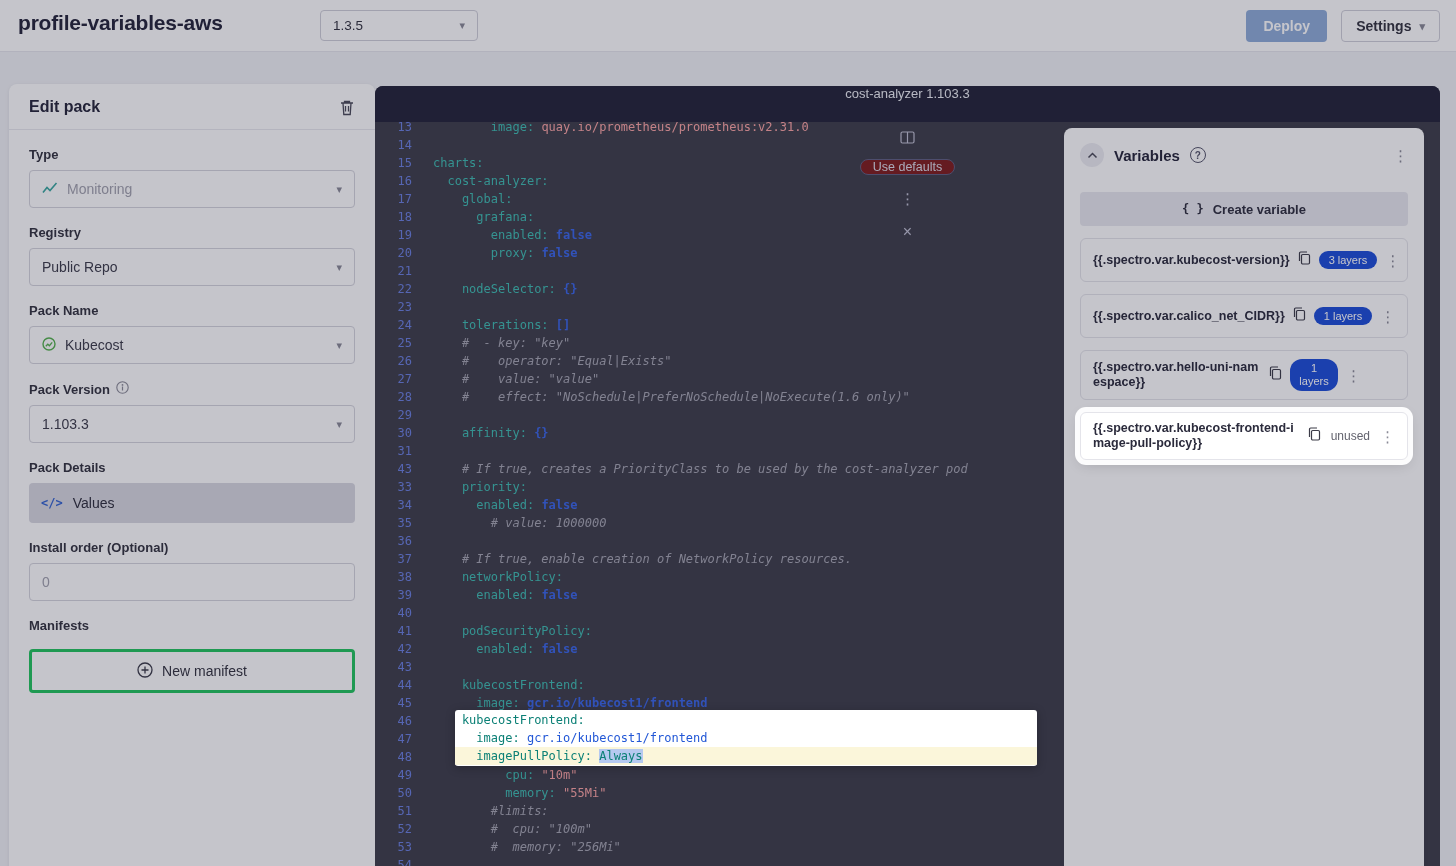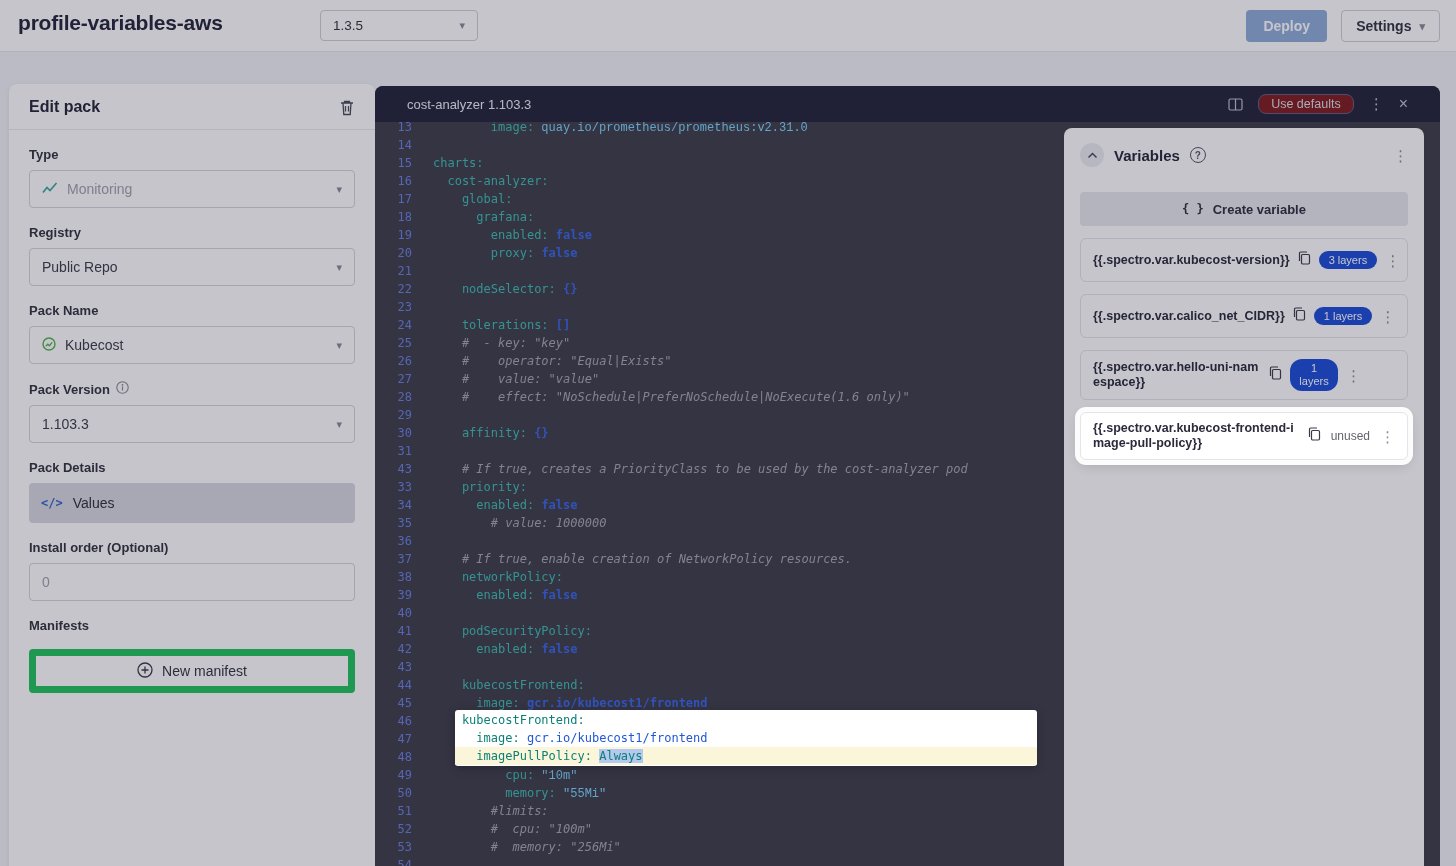--- a/index.html
+++ b/index.html
@@ -31,41 +31,41 @@
   .sel { height:38px; border:1px solid #d4d4dc; border-radius:4px; background:#fff; display:flex; align-items:center;
     gap:9px; padding:0 12px; font-size:14px; color:#3c3c4a; cursor:pointer; }
   .sel .grow { flex:1; }
   .sel.disabled { color:#a2a2ae; cursor:default; }
   .pack-details-item { height:40px; background:#d9d9e1; border-radius:4px; display:flex; align-items:center; gap:10px;
     padding:0 12px; font-size:14px; color:#2e2e3c; cursor:pointer; }
   .code-glyph { font-family:"DejaVu Sans Mono", monospace; font-size:12px; font-weight:700; color:#3464d0; }
   .num-input { width:100%; height:38px; border:1px solid #d4d4dc; border-radius:4px; padding:0 12px; font-size:14px;
     color:#3c3c4a; font-family:inherit; }
   .num-input::placeholder { color:#a2a2ae; }
-  .manifest-btn { margin-top:16px; height:44px; border:7px solid #22c55e; border-radius:4px; display:flex;
+  .manifest-btn { margin-top:16px; height:44px; border:3px solid #22c55e; border-radius:4px; display:flex;
     align-items:center; justify-content:center; gap:9px; font-size:14px; color:#33333f; cursor:pointer; background:#fff; width:100%; font-family:inherit; }
 
   
   .editor { position:absolute; left:375px; top:86px; width:1065px; height:790px; background:#3e3e4a; border-radius:8px 8px 0 0; }
-  .ed-header { height:36px; background:#232338; border-radius:8px 8px 0 0; display:flex; align-items:center; gap:15px; padding:0 32px; }
+  .ed-header { height:36px; background:#232338; border-radius:8px 8px 0 0; display:flex; align-items:center; gap:15px; padding:0 16px;flex-direction:column; }
   .ed-title { font-size:13px; color:#eceef4; }
   .ed-spacer { flex:1; }
   .ed-icon { display:flex; align-items:center; cursor:pointer; color:#c2c2d4; font-size:15px; }
   .use-defaults { height:20px; padding:0 12px; background:#7f1d1d; border:1px solid #5f5f82; color:#dcdce8;
     border-radius:8px; font-size:12.5px; font-family:inherit; cursor:pointer; }
   .ed-x { color:#c2c2d4; font-size:16px; cursor:pointer; }
 
   .code-area { position:absolute; left:0; top:36px; right:0; bottom:0; overflow:hidden;
     font-family:"DejaVu Sans Mono", monospace; font-size:12px; line-height:18px; }
   #code-lines { margin-top:-4px; padding-left:3px; }
   .cl { height:18px; white-space:pre; }
   .ln { display:inline-block; width:34px; text-align:right; color:#6b80e0; margin-right:21px; }
   .tok-k { color:#3fbdb2;margin-top:14px; }
   .tok-v { color:#3a66e8; font-weight:bold; }
-  .tok-s { color:#7dd3fc;font-family:Liberation Mono, monospace; }
+  .tok-s { color:#fca5a5; }
   .tok-c { color:#a6a6b2; font-style:italic; }
   .tok-t { color:#d8d8e0; }
   .tok-sel { color:#3a66e8; }
 
   
   .spot { position:absolute; left:80px; top:588px; width:582px; height:56px; background:#ffffff; border-radius:3px;
     z-index:60; padding-top:1px; overflow:hidden; box-shadow:0 2px 10px rgba(0,0,0,.25); }
   .spot .lc { margin-left:-22px; display:inline-block; }
   .spot .cl:nth-child(3) { background:#fbf6da; }
   .spot .tok-k { color:#0c8076; }

